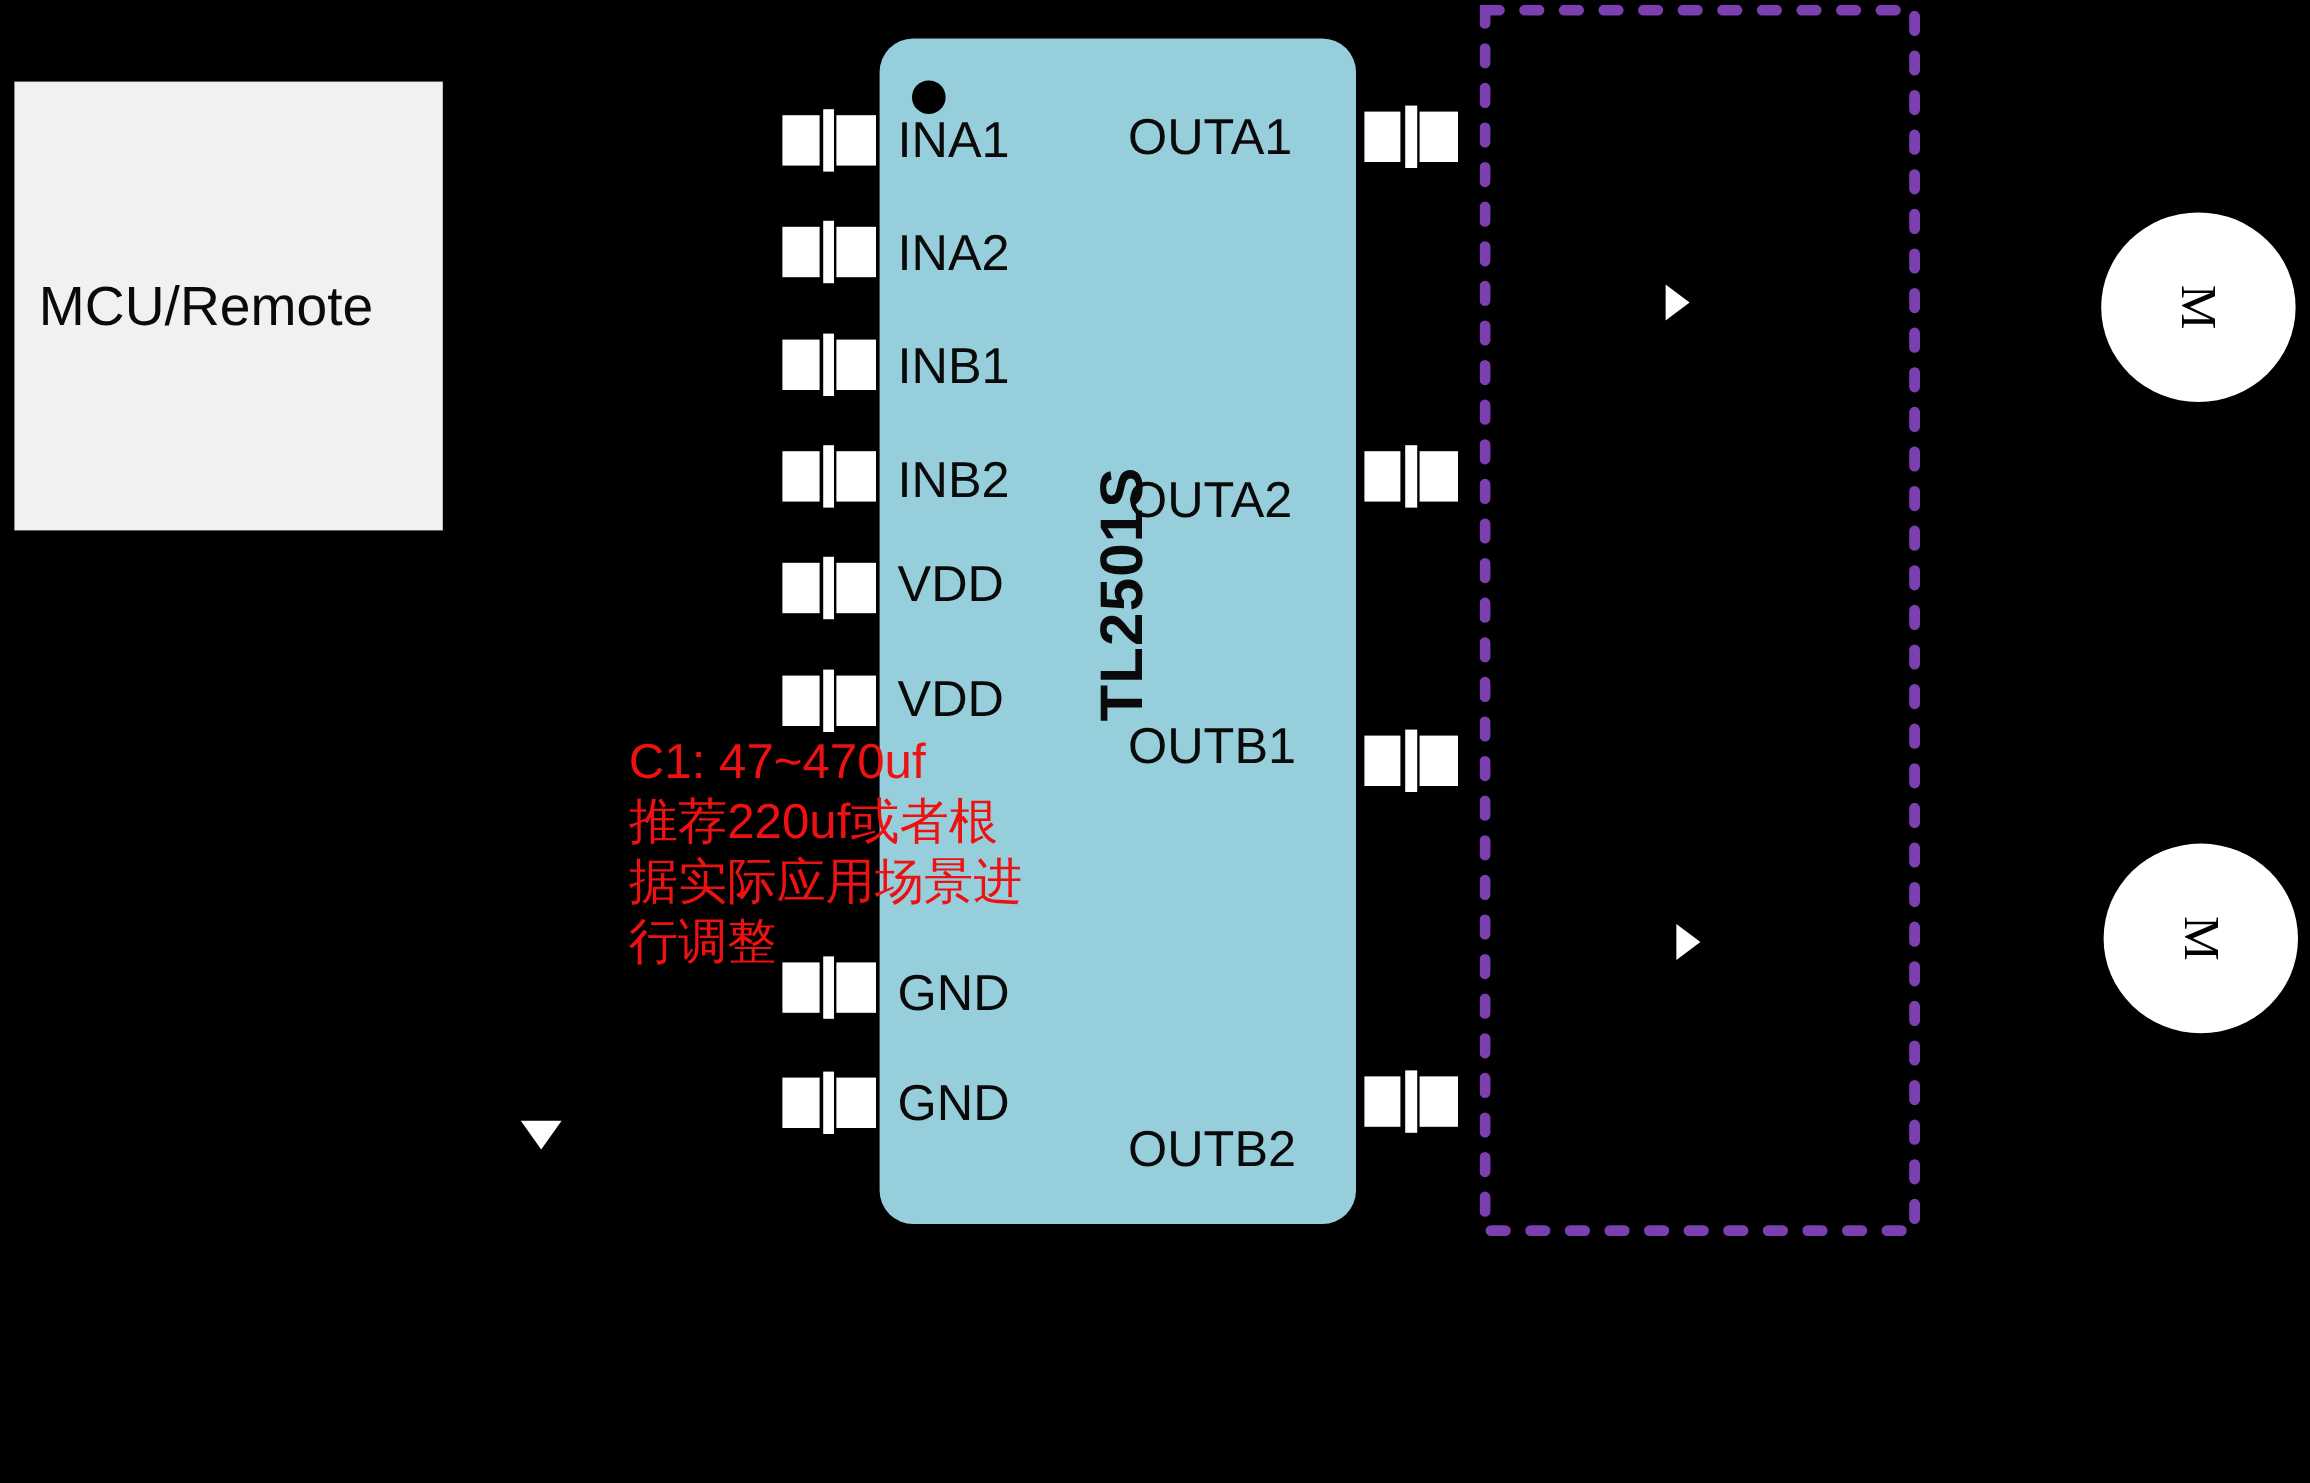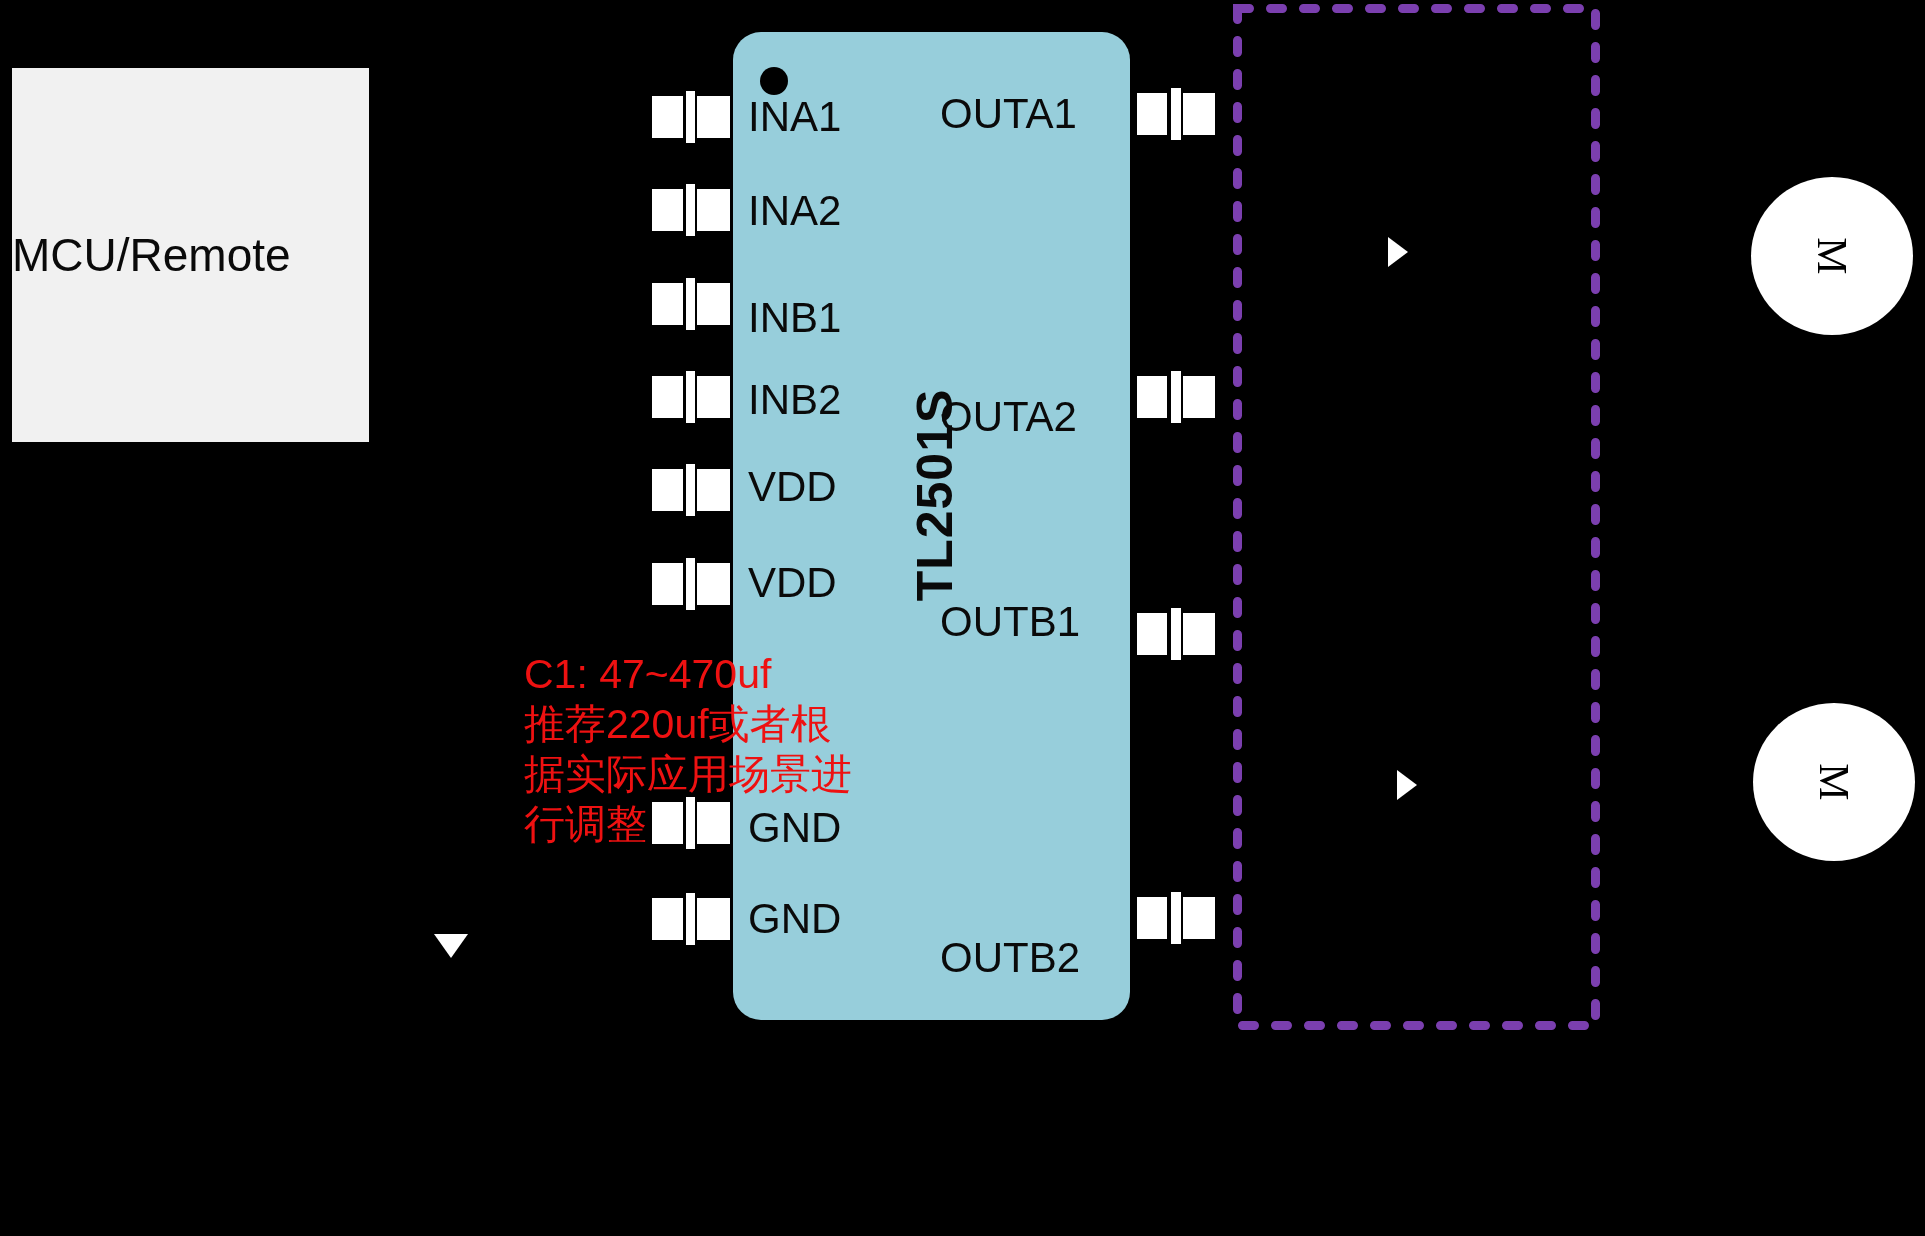--- a/index.html
+++ b/index.html
@@ -11,21 +11,21 @@
     position:relative; width:1925px; height:1236px;
     background:var(--background); overflow:hidden;
     font-family:"Liberation Sans", sans-serif;
   }
   .abs{position:absolute;}
 
   
   .mcu-box{
     left:12px; top:68px; width:357px; height:374px;
     background:var(--mcu_fill);
-    display:flex; flex-direction:column; justify-content:center; align-items:flex-start;
+    display:flex; flex-direction:column; justify-content:center; align-items:flex-end;
     padding-right:58px; box-sizing:border-box;
     color:var(--ink); font-size:46px; line-height:64px; text-align:center;
     z-index:2;
   }
 
   
   .chip{
     left:733px; top:32px; width:397px; height:988px;
     background:var(--chip_fill); border-radius:28px; z-index:1;
   }
@@ -50,21 +50,21 @@
   .pin.right .pad-inner{left:46px; width:32px;}
 
   .pin-label{
     height:52px; line-height:52px; font-size:42px; color:var(--ink); z-index:4;
   }
   .pin-label.left{left:748px; text-align:center;}
   .pin-label.right{left:940px; width:178px; text-align:left;}
 
   
   .note{
-    white-space:pre-line; font-size:41px; line-height:50px; z-index:6;margin-top:40px;
+    white-space:pre-line; font-size:41px; line-height:50px; z-index:6;
   }
   .note.red{left:524px; top:609px; color:var(--red_note); width:560px;}
   .note.purple{left:1255px; top:1060px; color:var(--purple); width:400px;}
 
   
   .opt-outline{left:1233px; top:4px; z-index:2;}
 
   
   .flow-arrow{
     width:0; height:0; z-index:3;
@@ -138,21 +138,21 @@
       <span class="pad-inner"></span>
     </div>
   <div class="abs pin" style="left:652px; top:893px">
       <span class="pad-outer"></span>
       <span class="lead"></span>
       <span class="pad-inner"></span>
     </div>
 
   <div class="abs pin-label left" style="top:91px">INA1</div>
   <div class="abs pin-label left" style="top:185px">INA2</div>
-  <div class="abs pin-label left" style="top:292px">INB1</div>
+  <div class="abs pin-label left" style="top:279px">INB1</div>
   <div class="abs pin-label left" style="top:374px">INB2</div>
   <div class="abs pin-label left" style="top:461px">VDD</div>
   <div class="abs pin-label left" style="top:557px">VDD</div>
   <div class="abs pin-label left" style="top:802px">GND</div>
   <div class="abs pin-label left" style="top:893px">GND</div>
 
   <div class="abs pin-label right" style="top:88px">OUTA1</div>
   <div class="abs pin-label right" style="top:391px">OUTA2</div>
   <div class="abs pin-label right" style="top:596px">OUTB1</div>
   <div class="abs pin-label right" style="top:932px">OUTB2</div>

